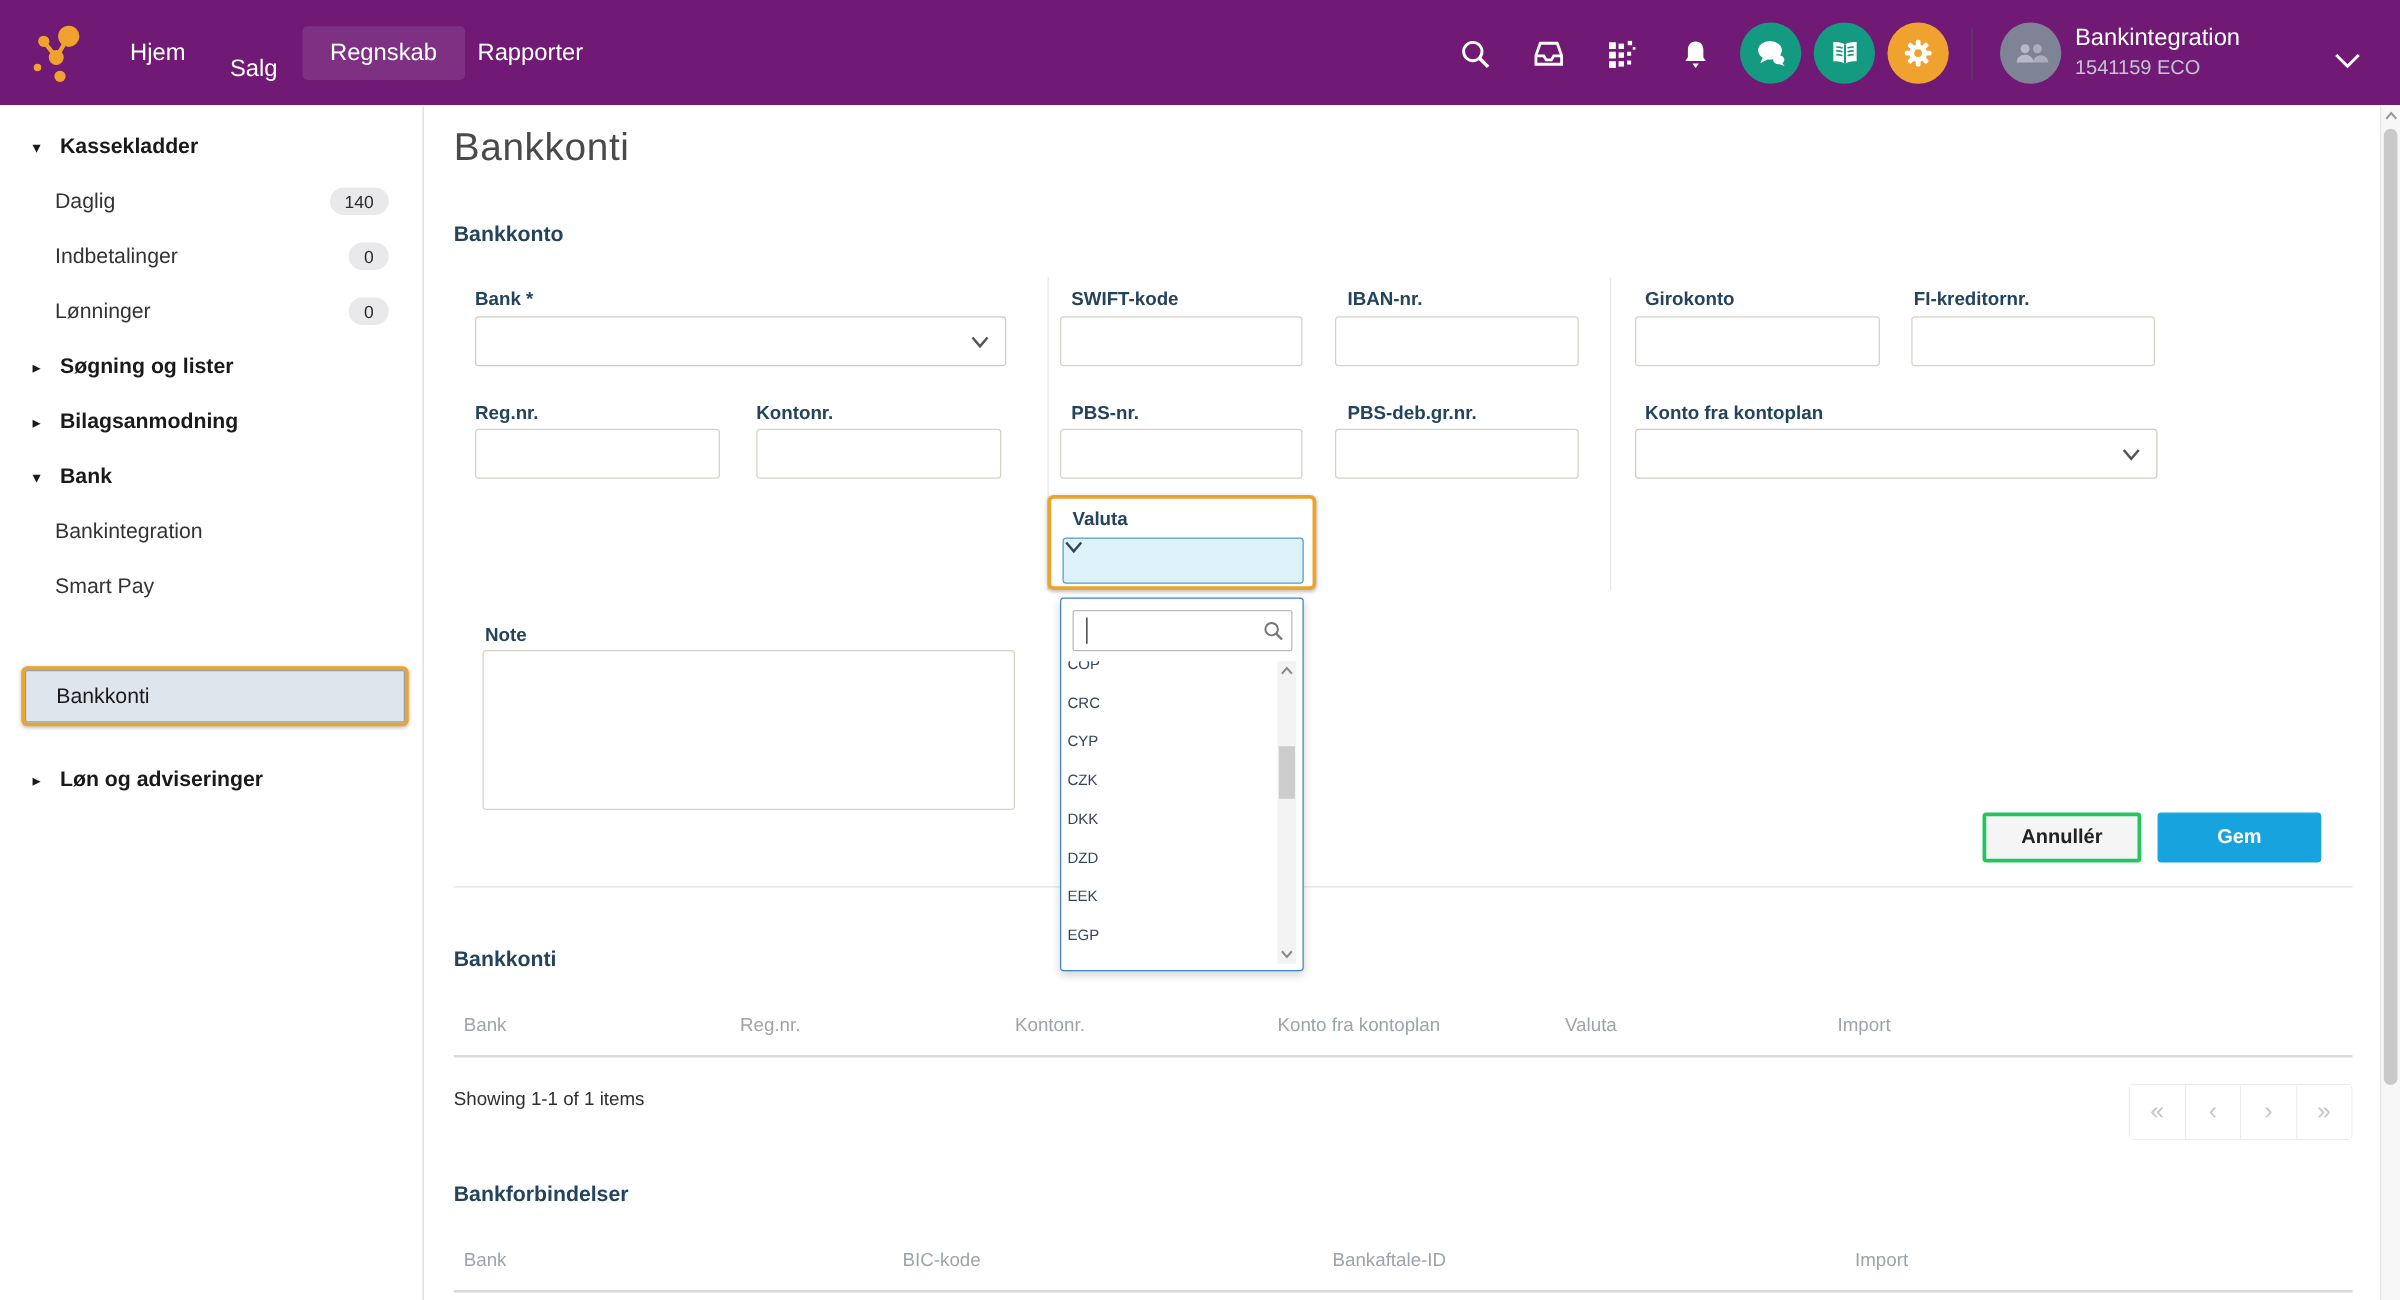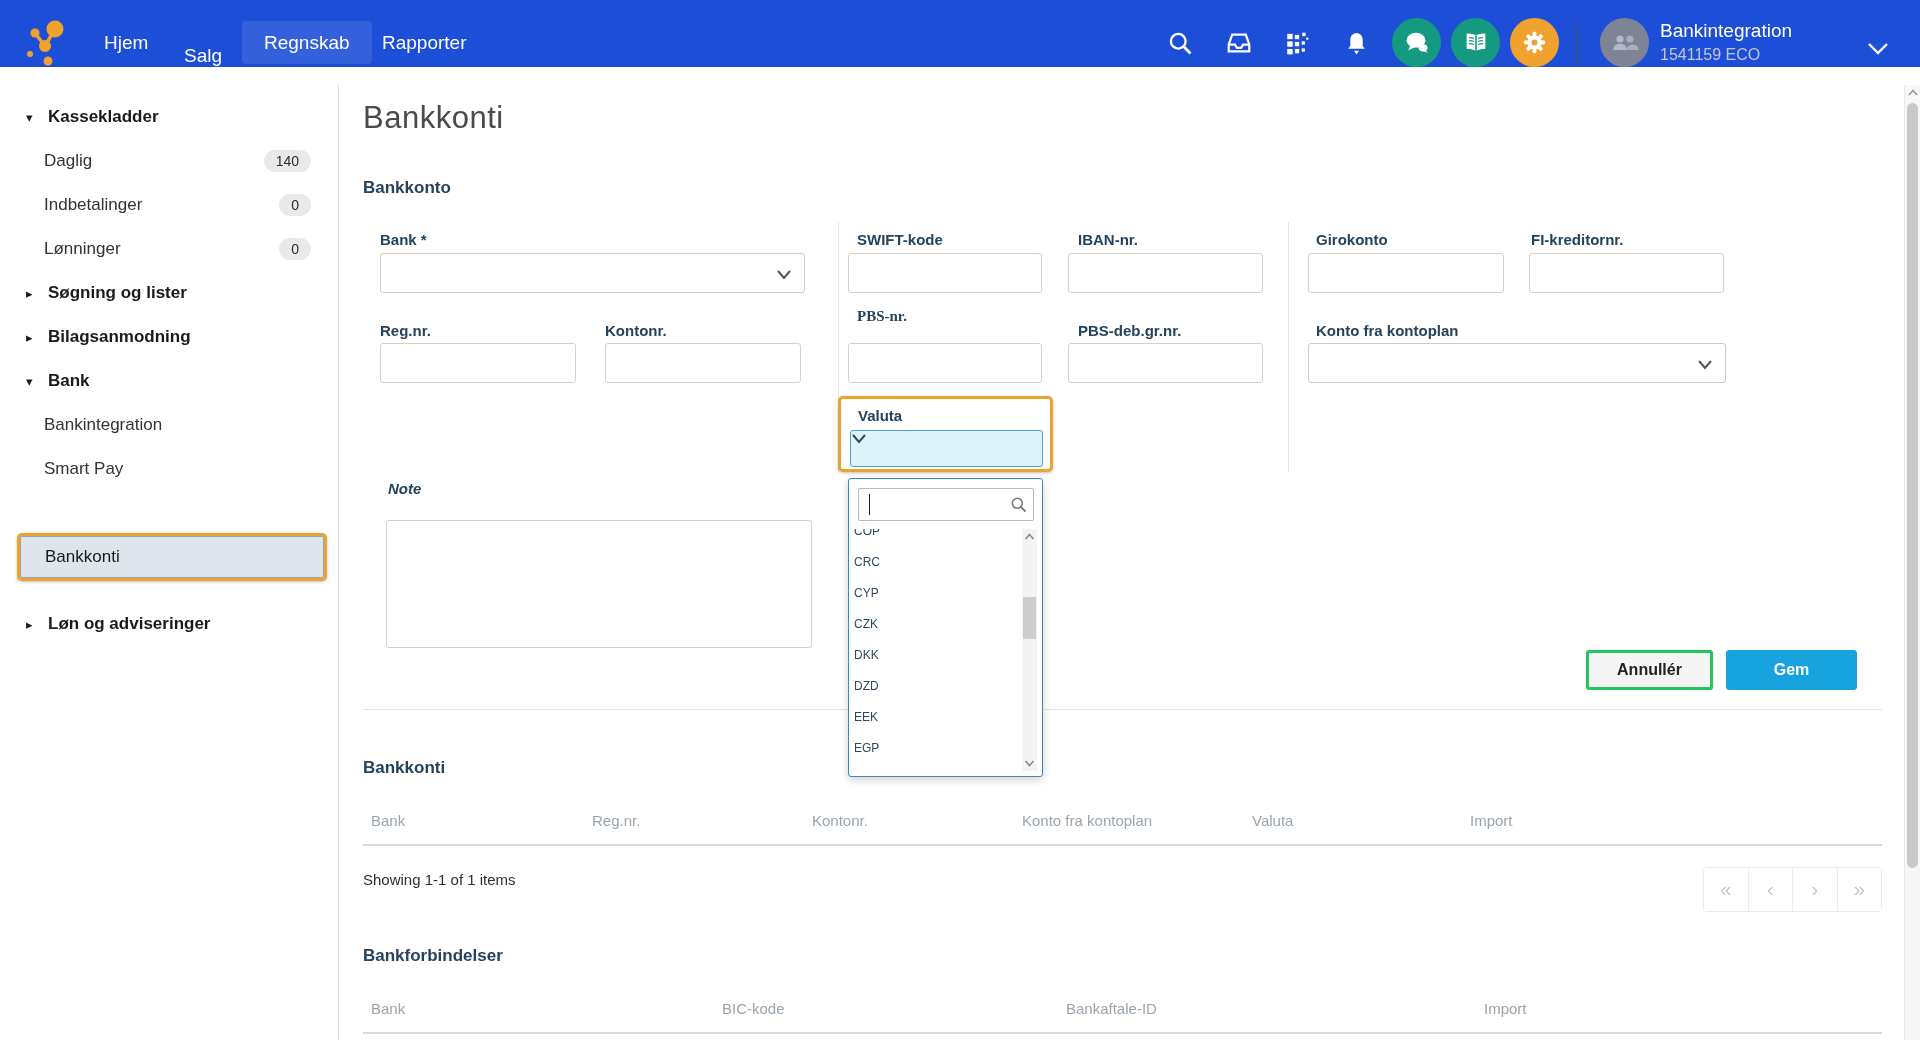--- a/index.html
+++ b/index.html
@@ -1,21 +1,21 @@
 <!DOCTYPE html>
 <html><head>
 <meta charset="utf-8">
 <style>
   * { margin:0; padding:0; box-sizing:border-box; }
   html,body { width:1920px; height:1040px; overflow:hidden; background:#fff;
     font-family:"Liberation Sans", sans-serif; }
   .abs { position:absolute; }
 
   
-  #navbar { position:absolute; left:0; top:0; width:1920px; height:67px; background:#1d4ed8; z-index:50; }
+  #navbar { position:absolute; left:0; top:0; width:1920px; height:84px; background:#701a75; z-index:50; }
   .nav-item { position:absolute; top:0; height:85px; display:flex; align-items:center;
     color:#fff; font-size:19px; cursor:pointer; padding:0 4px; }
   .nav-pill { position:absolute; top:21px; height:43px; display:flex; align-items:center;
     background:rgba(255,255,255,.10); border-radius:4px; padding:0 22px; color:#fff; font-size:19px; cursor:pointer; }
   .nav-icon { position:absolute; top:28px; width:30px; height:30px; display:flex; align-items:center; justify-content:center; cursor:pointer; }
   .circle-btn { position:absolute; top:18px; width:49px; height:49px; border-radius:50%;
     display:flex; align-items:center; justify-content:center; cursor:pointer; }
   #nav-divider { position:absolute; left:1577px; top:22px; width:1px; height:42px; background:#4a4a5e; }
   #avatar { position:absolute; left:1600px; top:18px; width:49px; height:49px; border-radius:50%;
     background:#7f8396; display:flex; align-items:center; justify-content:center; cursor:pointer; }
@@ -262,21 +262,21 @@
         <polyline points="2,2 8,9 14,2" fill="none" stroke="#555" stroke-width="2"></polyline>
       </svg></span>
 </div>
 <input class="txt-input" style="left: 848px; top: 253px; width: 194px;" value="">
 <input class="txt-input" style="left: 1068px; top: 253px; width: 195px;" value="">
 <input class="txt-input" style="left: 1308px; top: 253px; width: 196px;" value="">
 <input class="txt-input" style="left: 1529px; top: 253px; width: 195px;" value="">
 
 <div class="fld-label" style="left:380px;  top:322px;">Reg.nr.</div>
 <div class="fld-label" style="left:605px;  top:322px;">Kontonr.</div>
-<div class="fld-label" style="left:857px;  top:308px;font-family:Liberation Serif, serif;">PBS-nr.</div>
+<div class="fld-label" style="left:857px;  top:322px;">PBS-nr.</div>
 <div class="fld-label" style="left:1078px; top:322px;">PBS-deb.gr.nr.</div>
 <div class="fld-label" style="left:1316px; top:322px;">Konto fra kontoplan</div>
 
 <input class="txt-input" style="left: 380px; top: 343px; width: 196px;" value="">
 <input class="txt-input" style="left: 605px; top: 343px; width: 196px;" value="">
 <input class="txt-input" style="left: 848px; top: 343px; width: 194px;" value="">
 <input class="txt-input" style="left: 1068px; top: 343px; width: 195px;" value="">
 <div class="sel" style="left:1308px; top:343px; width:418px;">
   <span class="chev"><svg width="16" height="12" viewBox="0 0 16 12">
         <polyline points="2,2 8,9 14,2" fill="none" stroke="#555" stroke-width="2"></polyline>
@@ -322,21 +322,21 @@
     </span>
     <div id="cur-thumb"></div>
     <span class="scroll-chev" style="bottom:0;">
       <svg width="11" height="8" viewBox="0 0 11 8">
           <polyline points="1.5,2 5.5,6.5 9.5,2" fill="none" stroke="#8a8a8a" stroke-width="1.6"></polyline>
         </svg>
     </span>
   </div>
 </div>
 
-<div class="fld-label" style="left:388px; top:480px;font-style:italic;">Note</div>
+<div class="fld-label" style="left:388px; top:500px;">Note</div>
 <textarea id="note-area" style=""></textarea>
 
 <button id="btn-cancel">Annullér</button>
 <button id="btn-save">Gem</button>
 
 <div class="h-divider" style="top:709px;"></div>
 
 <div class="section-title" style="left:363px; top:758px;">Bankkonti</div>
 <div class="th" style="left:371px;  top:812px;">Bank</div>
 <div class="th" style="left:592px;  top:812px;">Reg.nr.</div>

